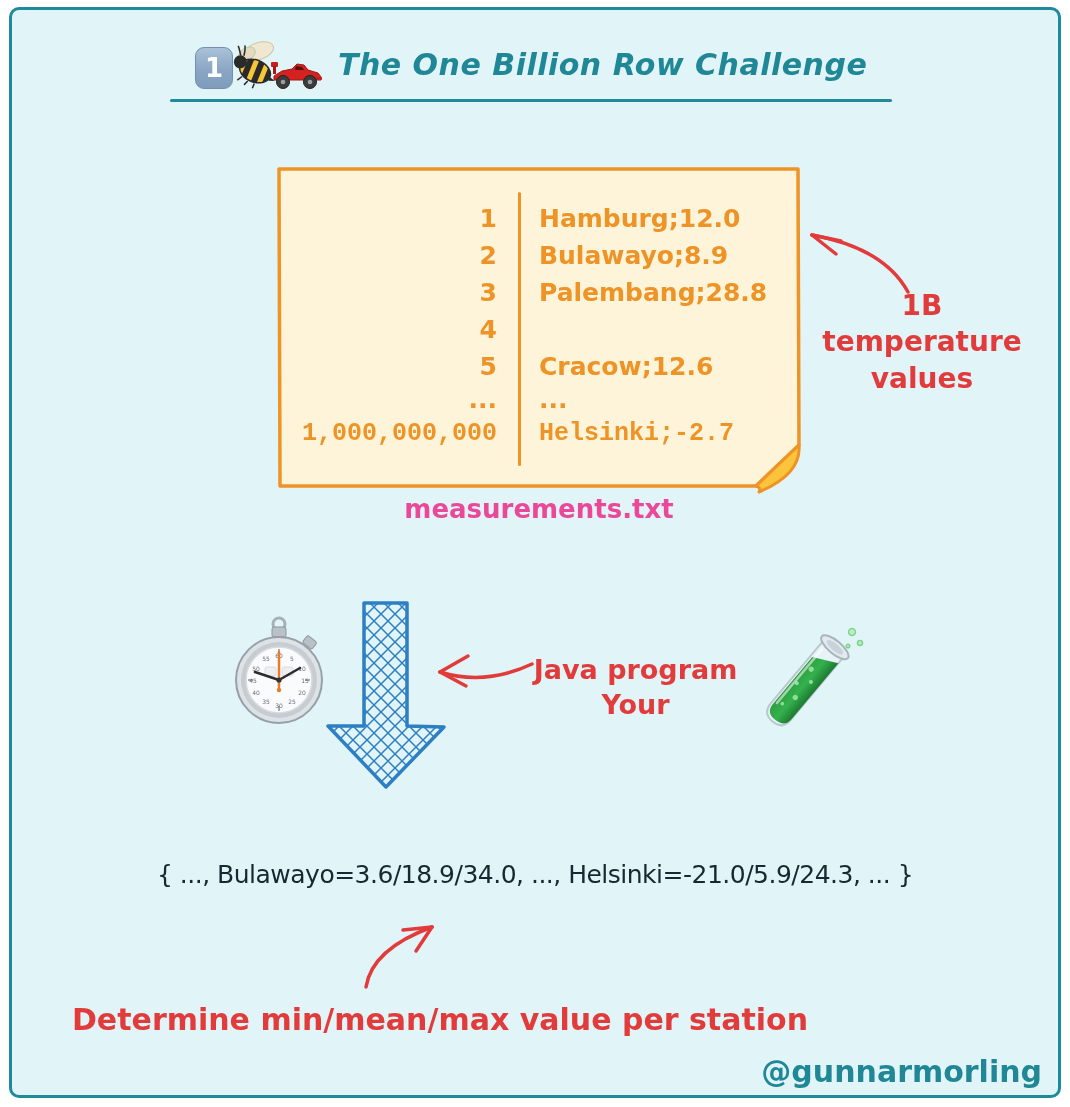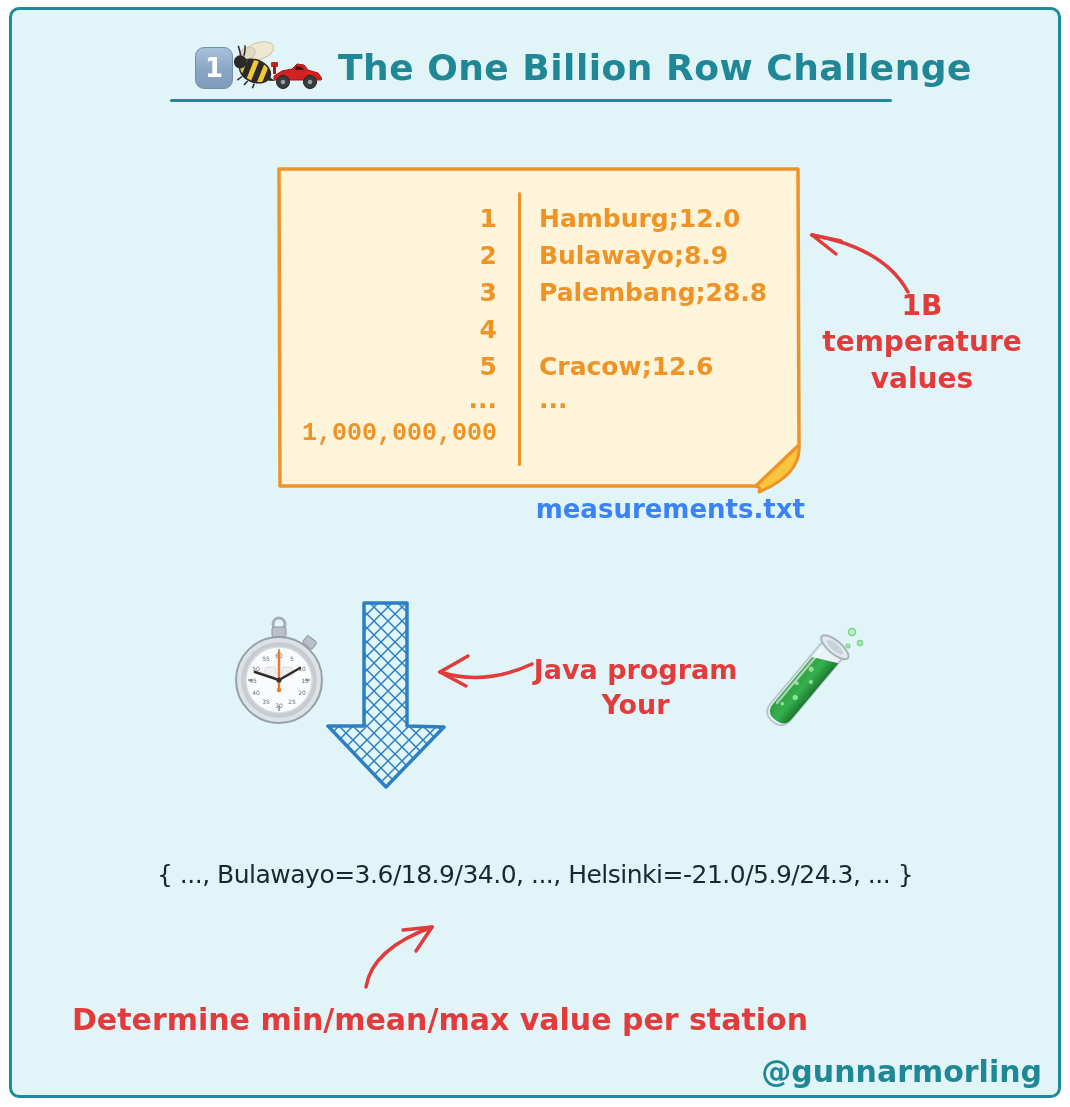--- a/index.html
+++ b/index.html
@@ -14,37 +14,37 @@
   .abs{position:absolute;}
 
   
   #keycap{
     left:195px;top:47px;width:36px;height:40px;border-radius:9px;
     background:linear-gradient(180deg,#aac1d9 0%,#8aa6c4 55%,#7e9cbd 100%);
     border:1px solid #7490ae;color:#ffffff;font-size:26px;font-weight:bold;
     display:flex;align-items:center;justify-content:center;
   }
   #page-title{
-    left:338px;top:47px;width:560px;color:#1f8796;font-size:36px;font-weight:600;
-    letter-spacing:.5px;white-space:nowrap;
+    left:338px;top:47px;width:560px;color:#1f8796;font-size:30px;font-weight:600;
+    letter-spacing:.5px;white-space:nowrap;font-style:italic;
   }
   #title-underline{
     left:170px;top:99px;width:722px;height:3px;background:#1d8b9d;border-radius:2px;
   }
 
   
   #note{left:273px;top:164px;width:532px;height:330px;}
   #note-rows{position:absolute;left:0;top:36px;width:100%;color:#ee9326;font-weight:600;font-size:25px;}
   .nrow{display:flex;align-items:center;height:37px;}
   .nrow.dots{height:28px;}
   .nrow.last{height:40px;font-family:Liberation Mono, monospace;}
   .nrow .num{width:224px;text-align:right;}
   .nrow .gap{width:42px;}
   #note-divider{position:absolute;left:245px;top:28px;width:3px;height:274px;background:#ee9326;border-radius:2px;}
-  #file-name{left:273px;top:494px;width:532px;text-align:right;color:#3b82f6;font-size:26px;font-weight:600;}
+  #file-name{left:273px;top:494px;width:532px;text-align:center;color:#ec4899;font-size:26px;font-weight:600;}
 
   
   .red-label{color:#e23b3b;font-weight:bold;text-align:center;line-height:1.3;}
   #temp-label{left:806px;top:288px;width:232px;font-size:28px;}
   #program-label{left:528px;top:652px;width:215px;font-size:27px;}
   #task-label{left:0px;top:1000px;width:880px;font-size:30px;}
   #result-line{
     left:0;top:860px;width:1070px;text-align:center;color:#182830;
     font-size:25px;letter-spacing:-0.5px;white-space:nowrap;
   }
@@ -127,20 +127,21 @@
         <span class="val">Cracow;12.6</span>
       </div>
       <div class="nrow dots">
         <span class="num">...</span>
         <span class="gap"></span>
         <span class="val">...</span>
       </div>
       <div class="nrow last">
         <span class="num">1,000,000,000</span>
         <span class="gap"></span>
+        <span class="val">Helsinki;-2.7</span>
       </div>
     </div>
   </div>
 
   <div id="file-name" class="abs">measurements.txt</div>
 
   <svg class="abs" style="left:798px;top:224px" width="118" height="74" viewBox="0 0 118 74">
     <g fill="none" stroke="#e23b3b" stroke-width="3.5" stroke-linecap="round">
       <path d="M110 68 Q86 24 14 11"></path>
       <path d="M14 11 L43 17"></path>

